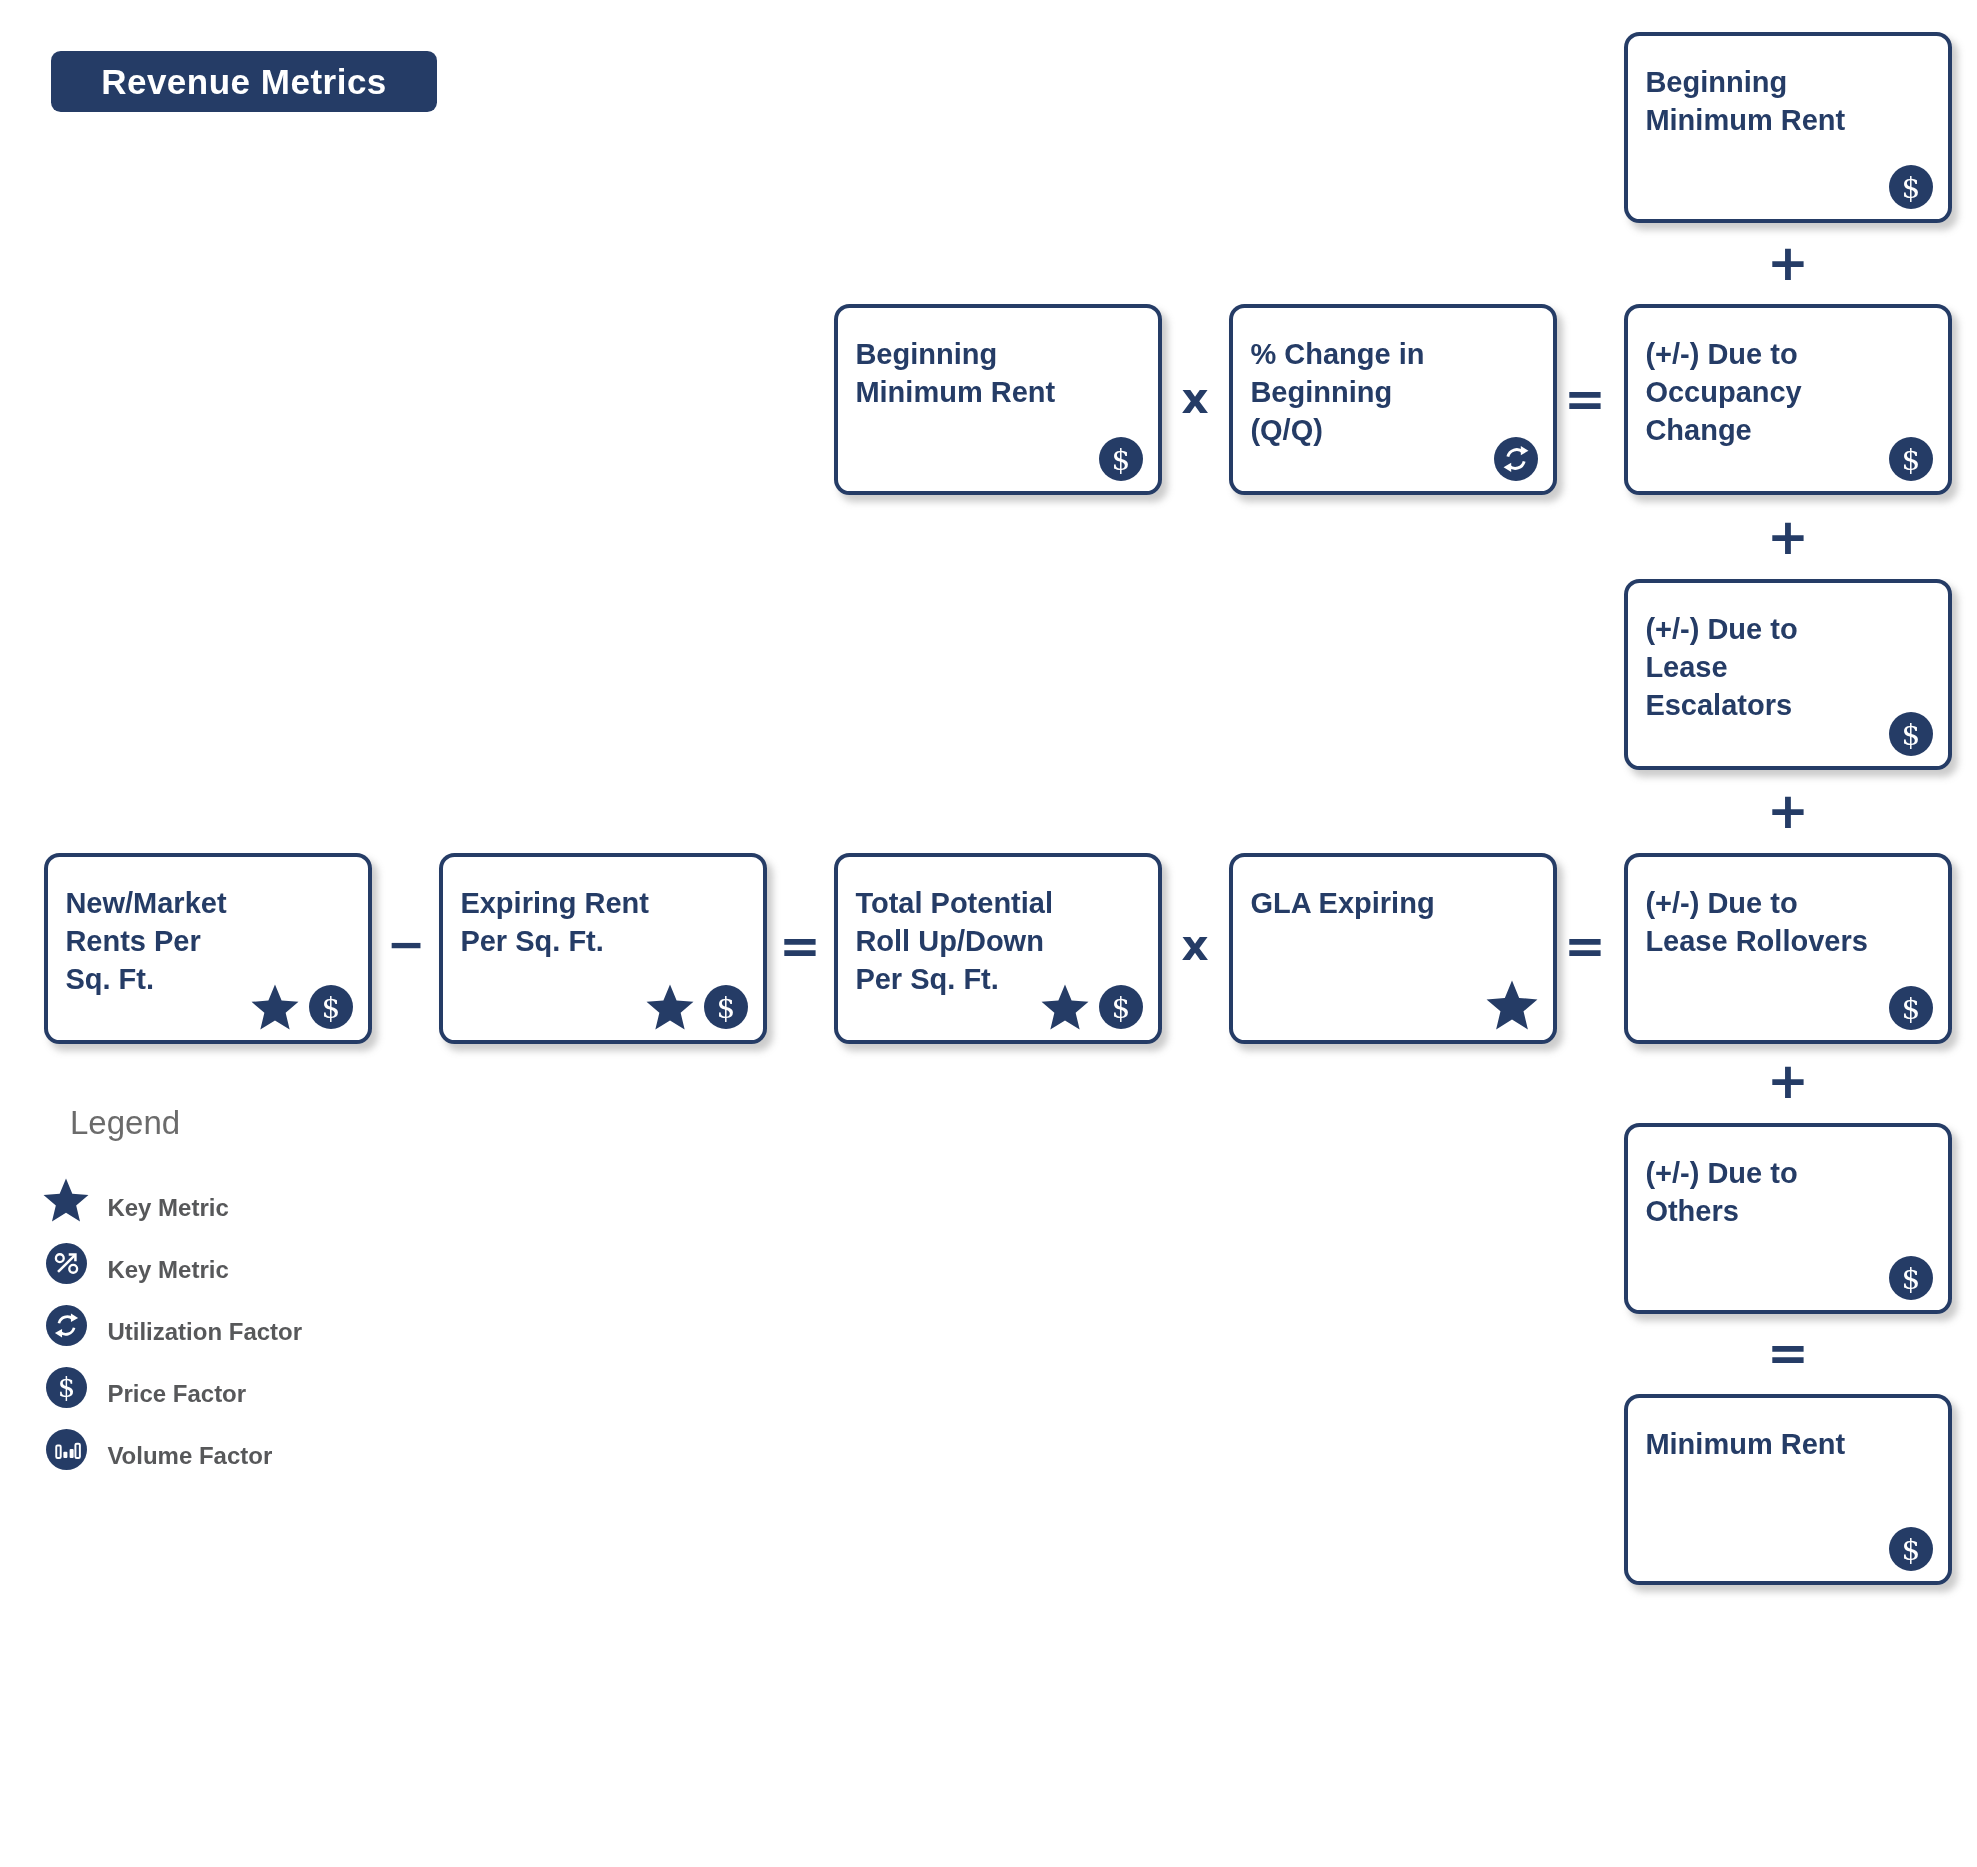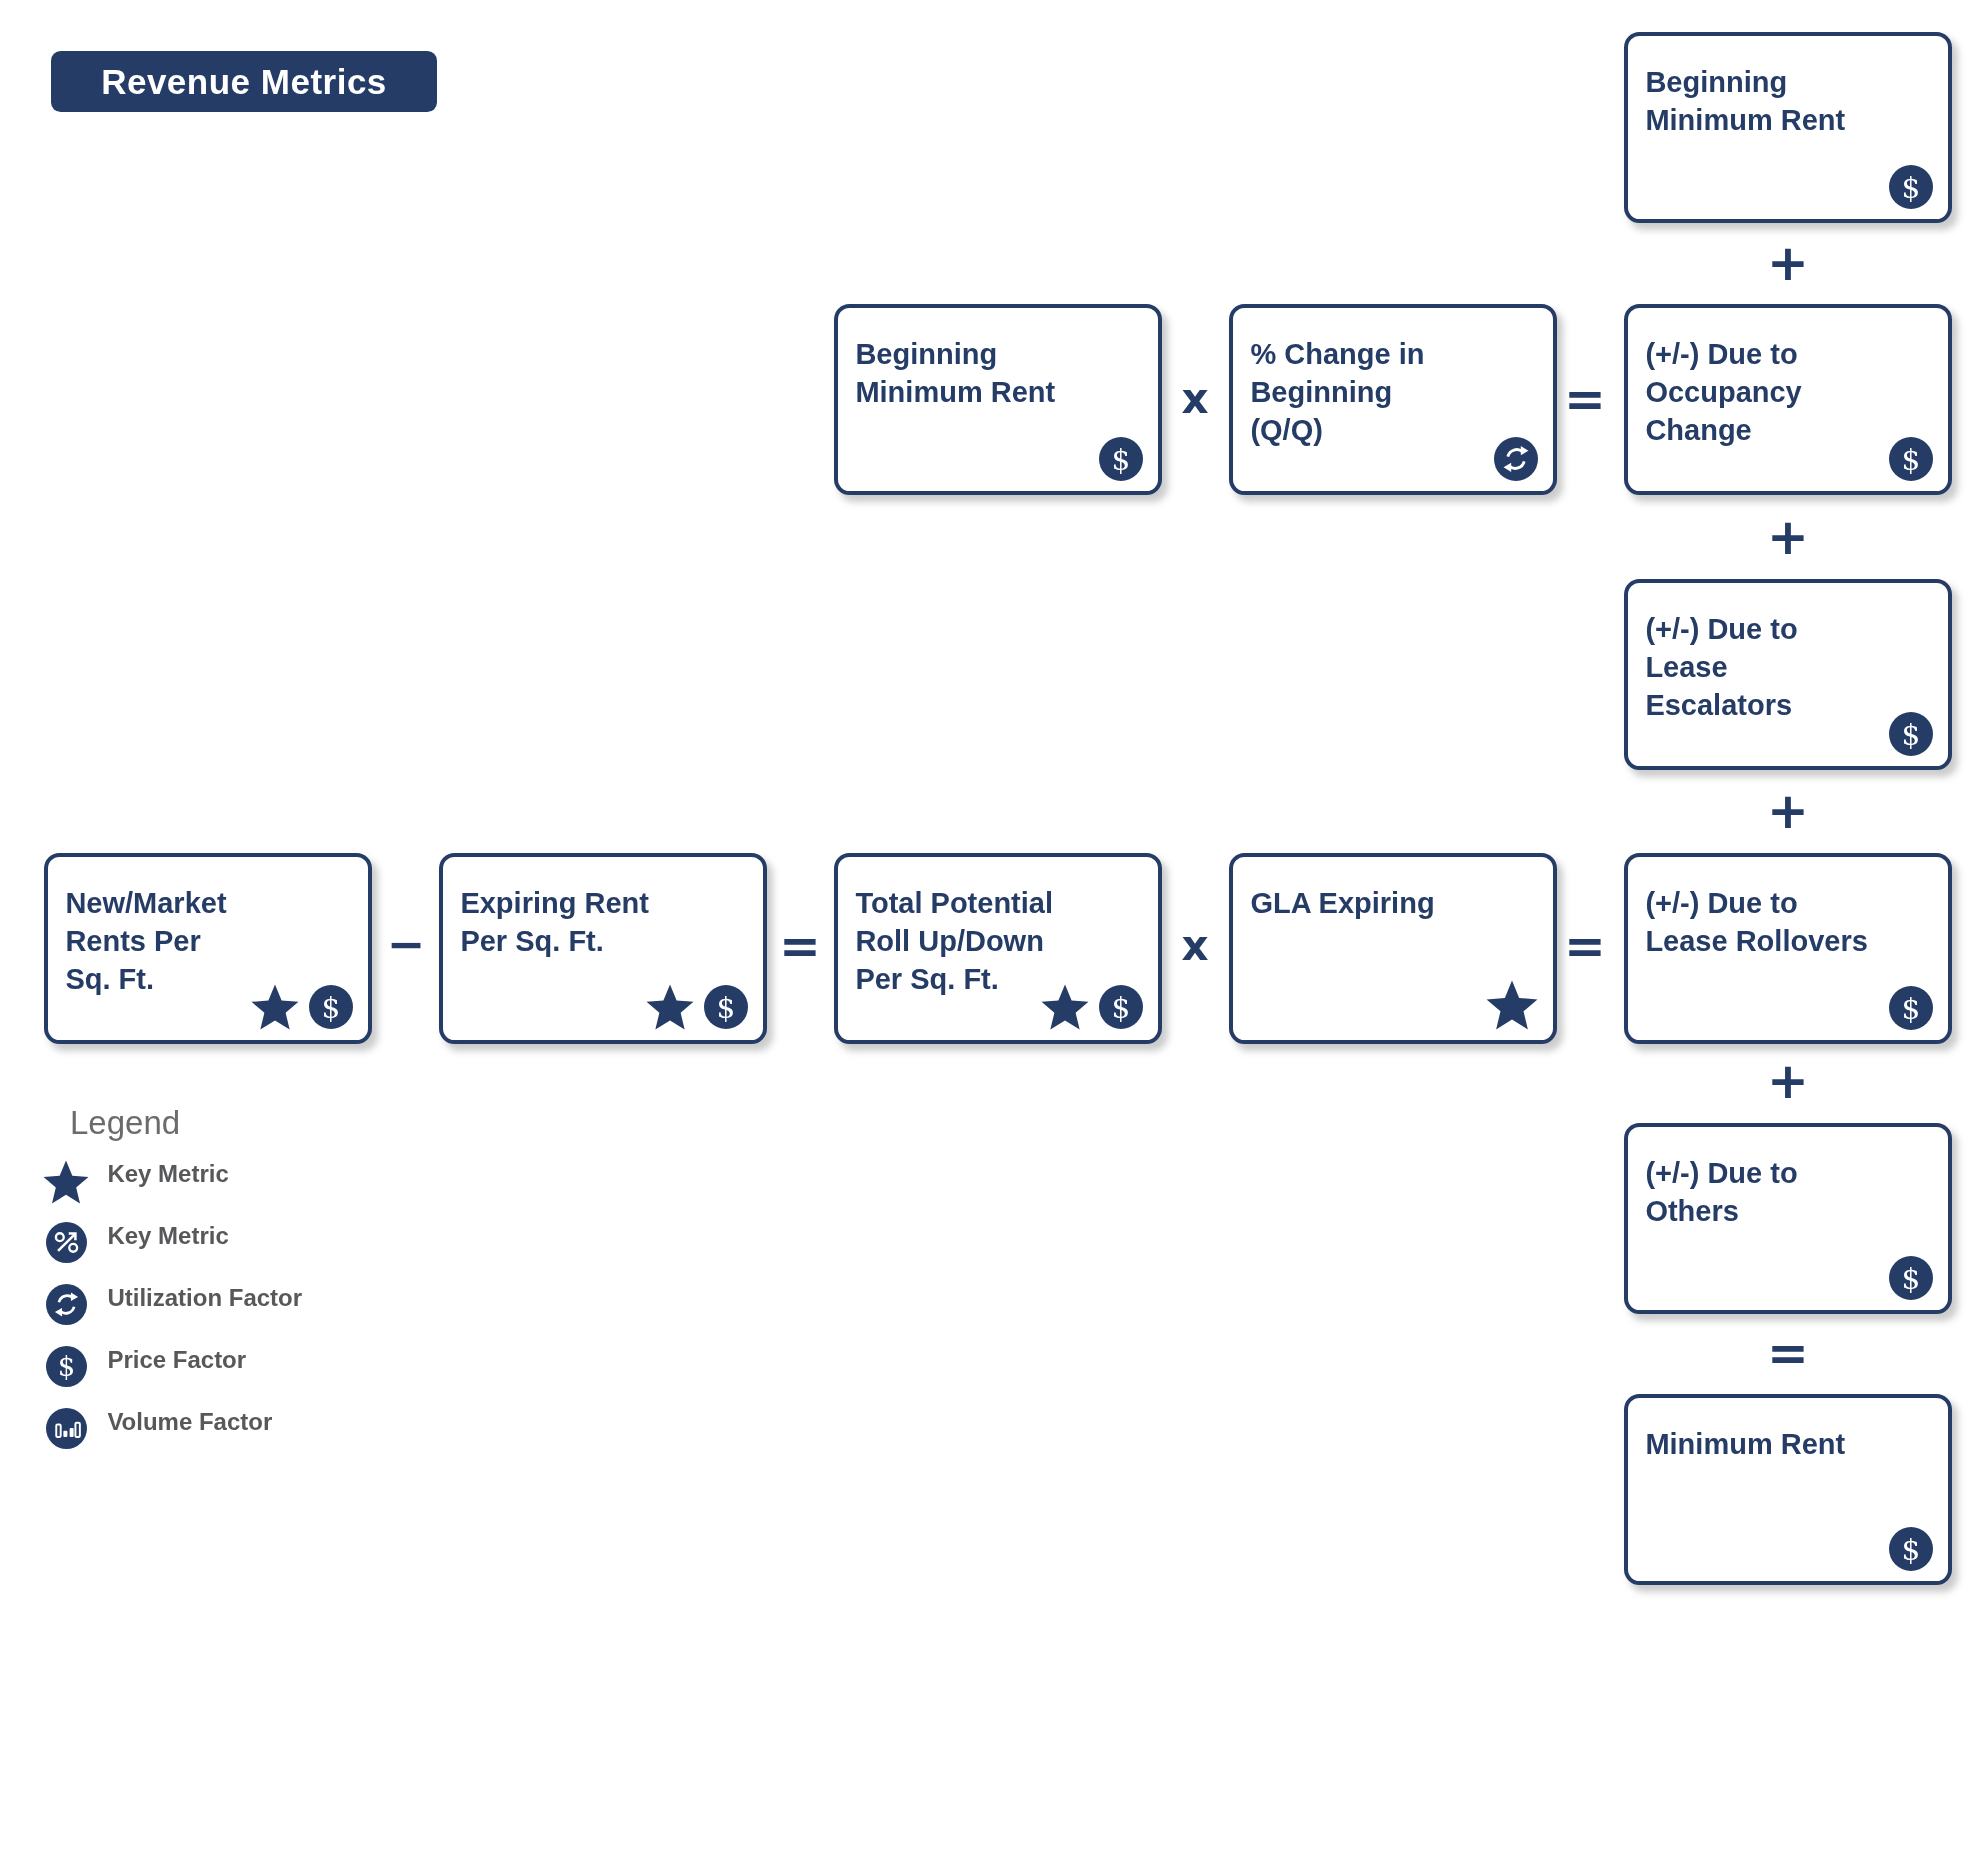--- a/index.html
+++ b/index.html
@@ -32,21 +32,21 @@
   .op{
     position:absolute;transform:translate(-50%,-50%);color:#253c66;
     font-family:"DejaVu Sans",sans-serif;font-weight:700;font-size:50px;line-height:1;
   }
   .op-x{font-size:42px}
   .op-minus{font-size:46px}
   .legend-title{
     position:absolute;left:46px;top:1106px;font-size:33px;color:#6b6b6b;line-height:1;margin-left:24px;
   }
   .legend-items{position:absolute;left:42px;top:1160px;}
-  .legend-item{display:flex;align-items:flex-start;height:62px;gap:17.4px;}
+  .legend-item{display:flex;align-items:flex-end;height:62px;gap:17.4px;}
   .legend-item .ic{width:48px;display:flex;justify-content:center;align-items:center;}
   .legend-label{font-size:24px;font-weight:700;color:#57585a;}
   svg{display:block}
 </style>
 </head>
 <body>
 
 <svg width="0" height="0" style="position:absolute" aria-hidden="true">
   <defs>
     <symbol id="i-star" viewBox="0 0 50 48">

